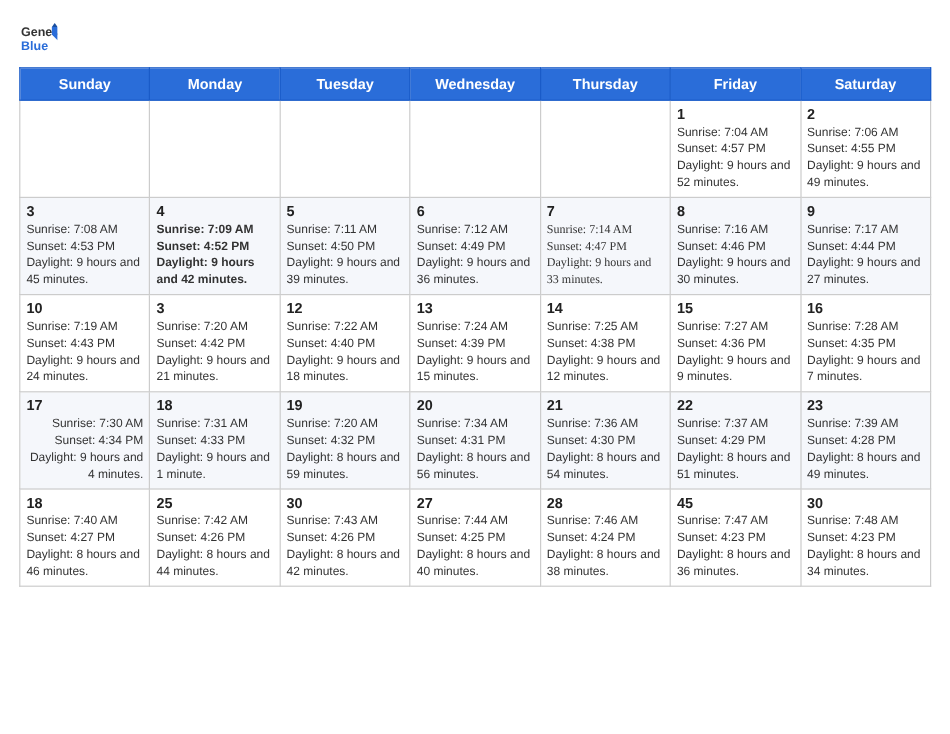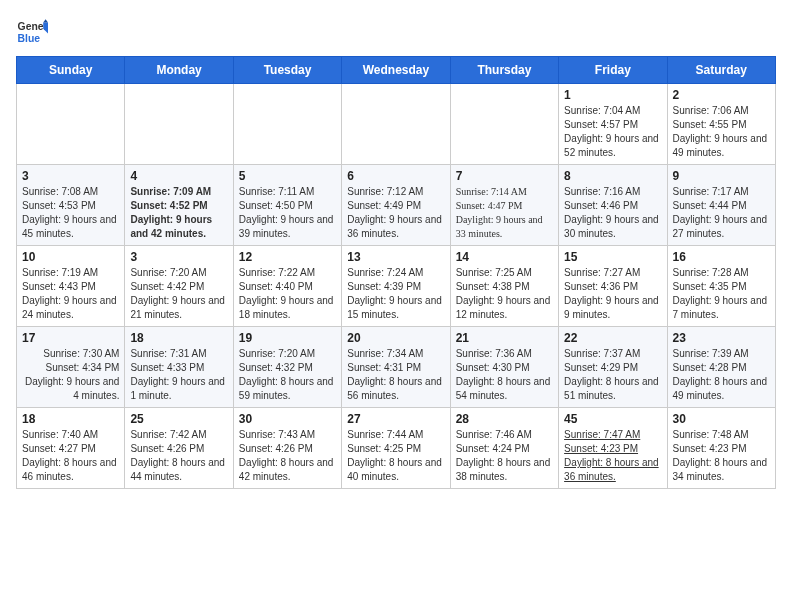--- a/index.html
+++ b/index.html
@@ -291,21 +291,21 @@
 Daylight: 8 hours and 40 minutes.</div>
         </td>
         <td>
           <span class="day-number">28</span>
           <div class="day-info" style="white-space: pre-line;">Sunrise: 7:46 AM
 Sunset: 4:24 PM
 Daylight: 8 hours and 38 minutes.</div>
         </td>
         <td>
           <span class="day-number">45</span>
-          <div class="day-info" style="white-space: pre-line; text-decoration: underline;">Sunrise: 7:47 AM
+          <div class="day-info" style="white-space: pre-line;">Sunrise: 7:47 AM
 Sunset: 4:23 PM
 Daylight: 8 hours and 36 minutes.</div>
         </td>
         <td>
           <span class="day-number">30</span>
           <div class="day-info" style="white-space: pre-line;">Sunrise: 7:48 AM
 Sunset: 4:23 PM
 Daylight: 8 hours and 34 minutes.</div>
         </td>
       </tr>

